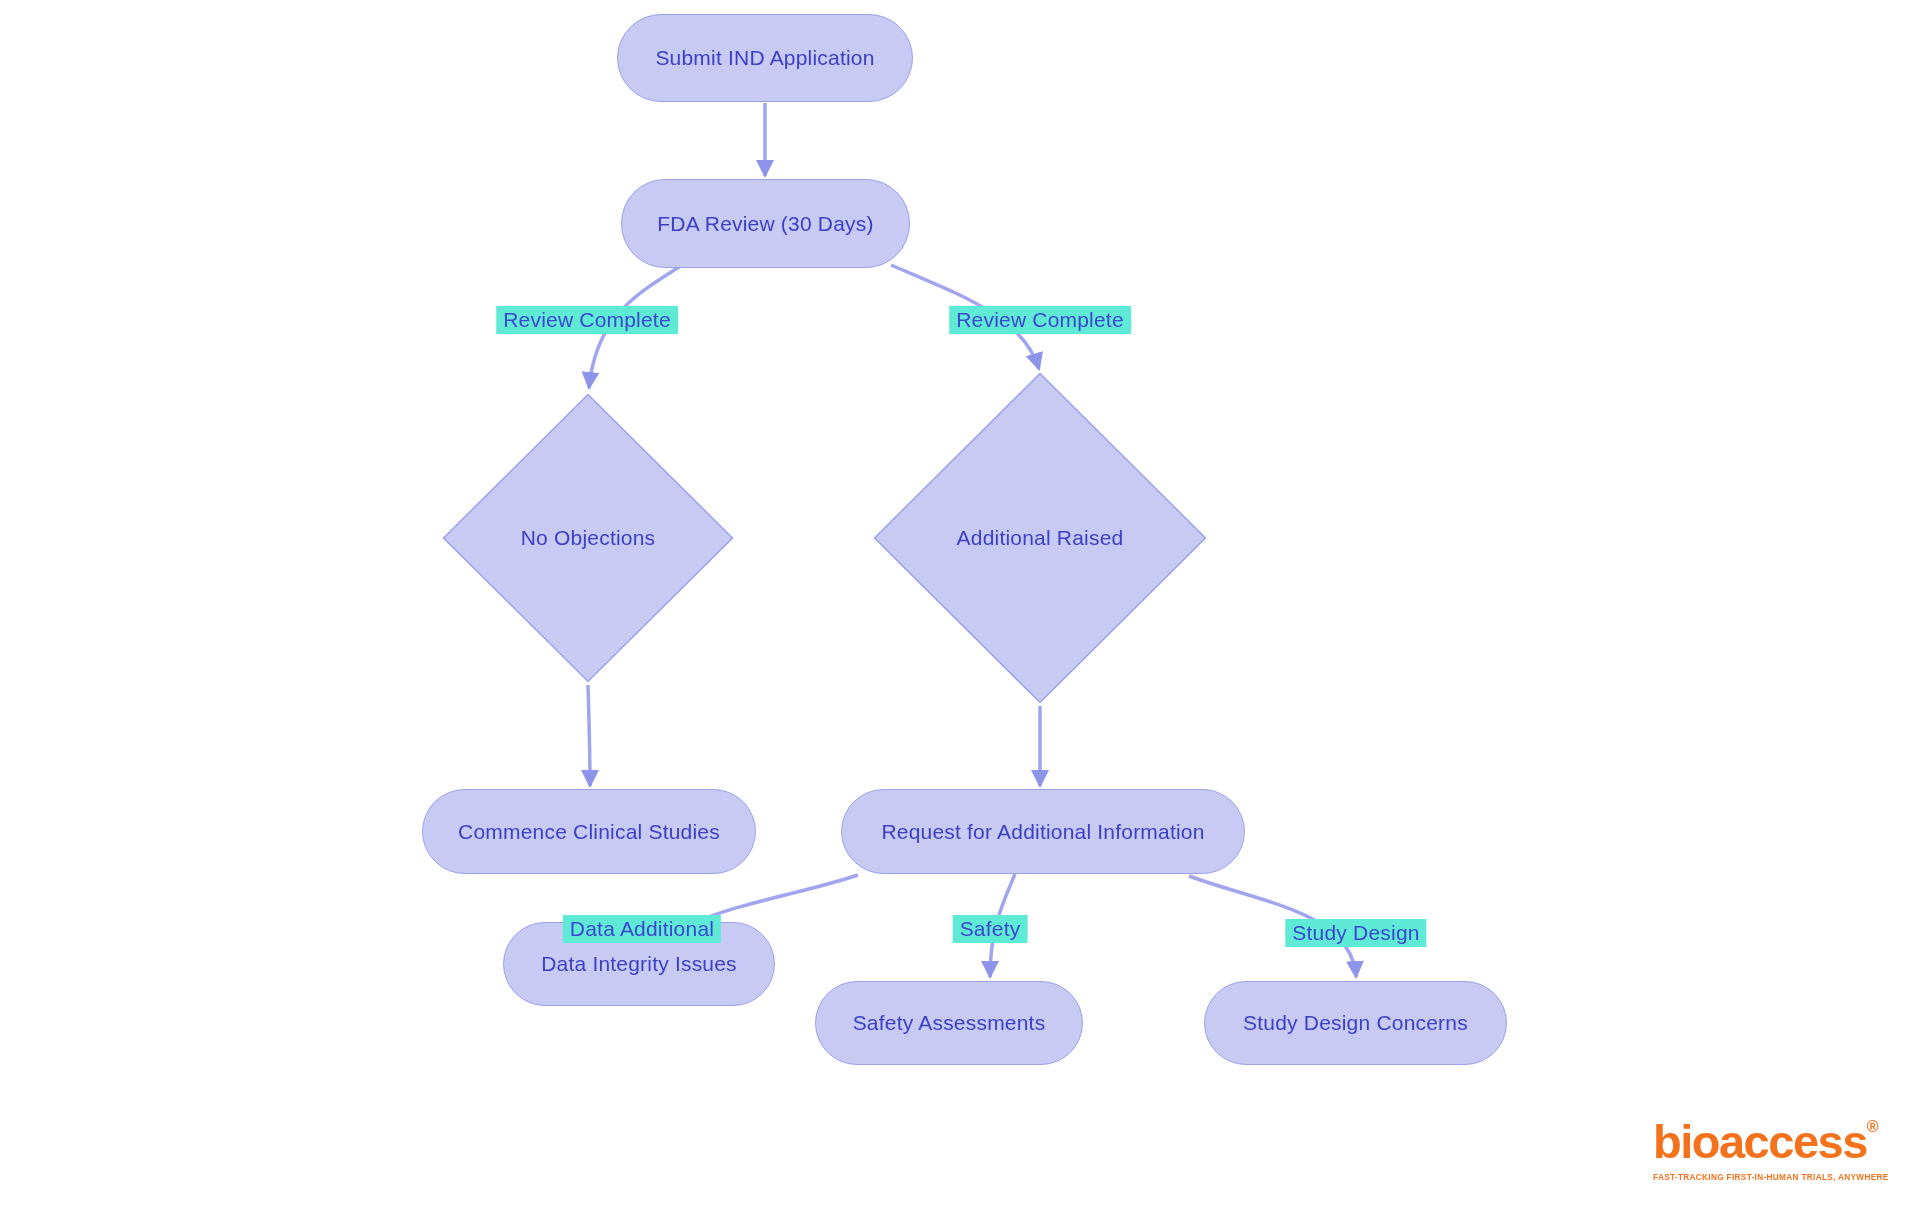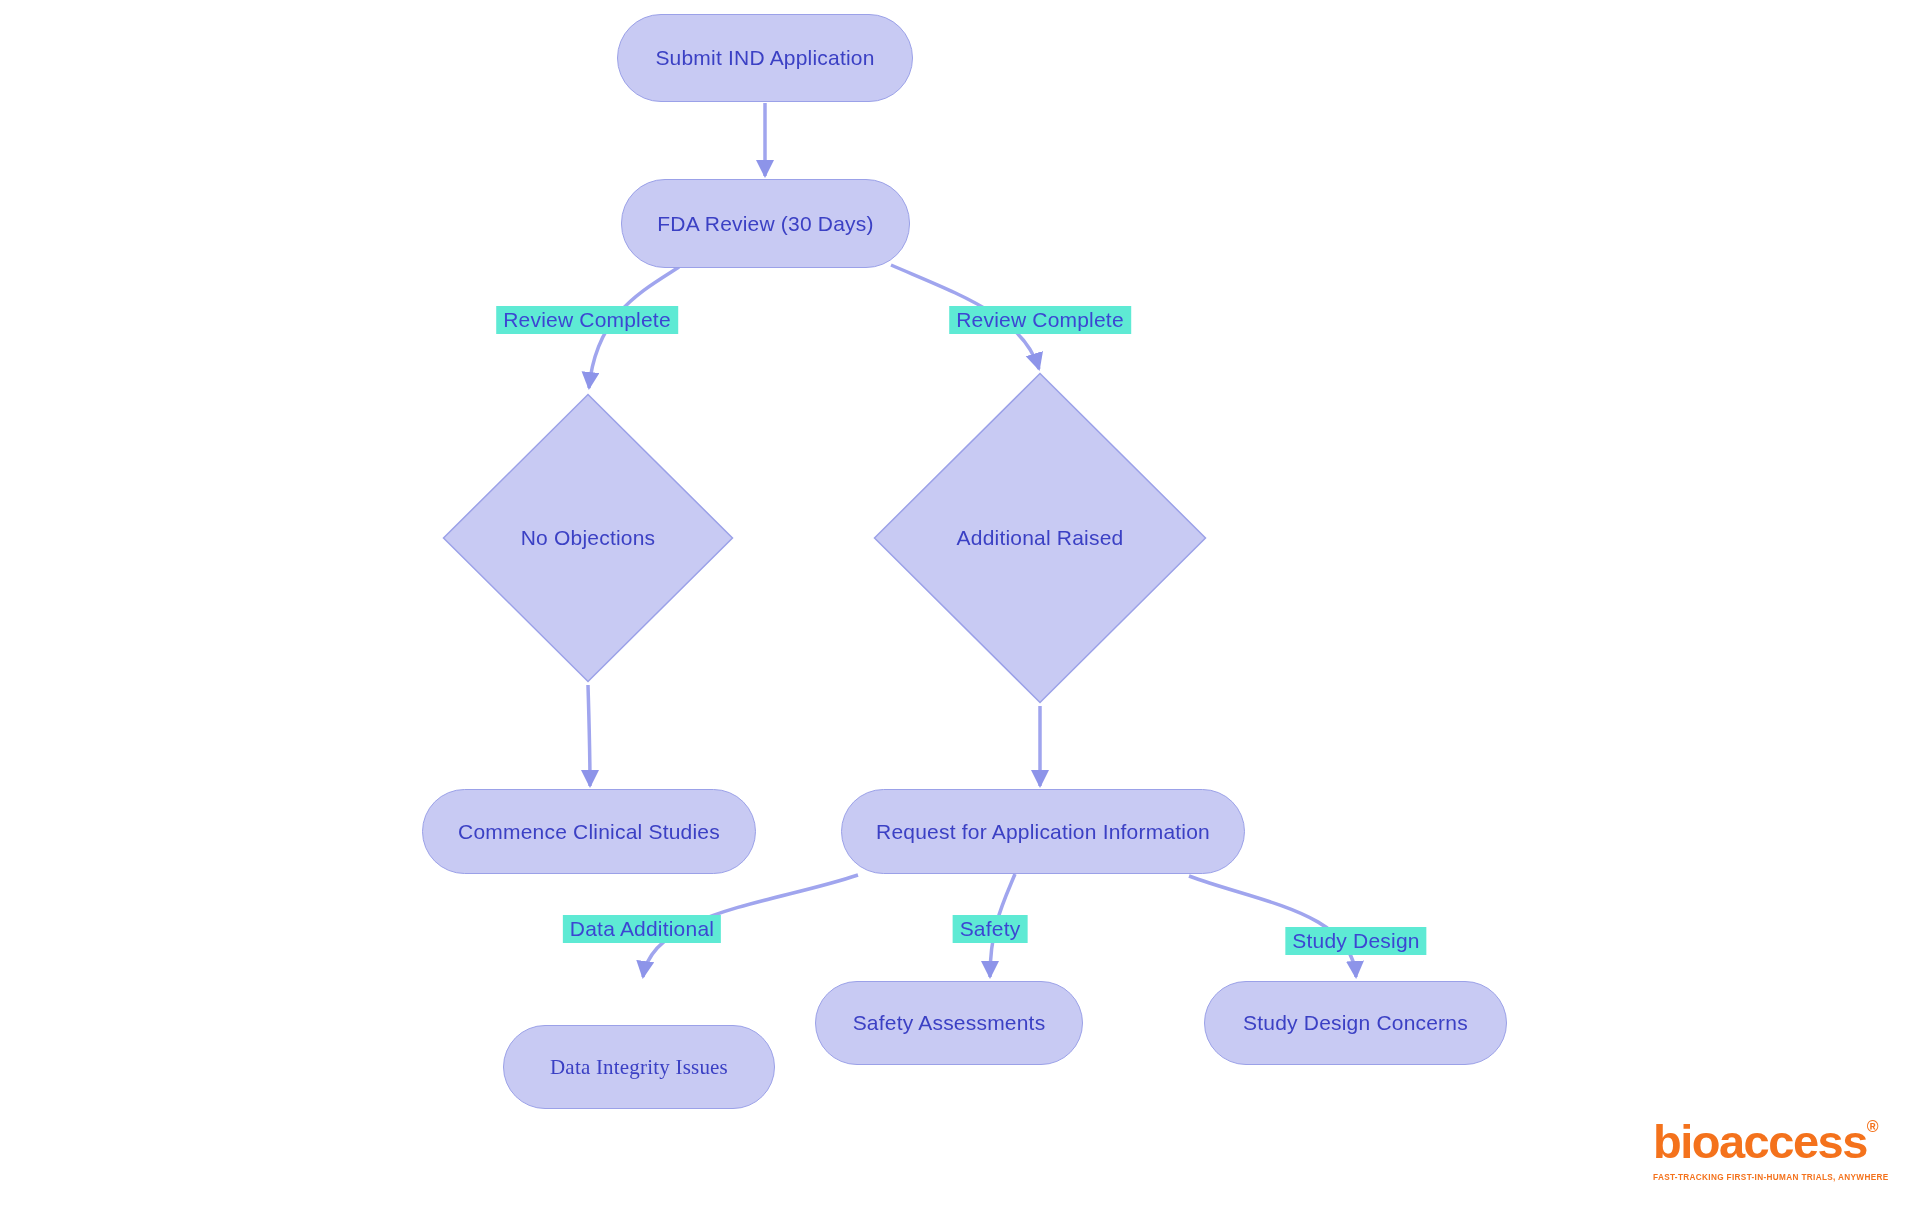--- a/index.html
+++ b/index.html
@@ -111,24 +111,24 @@
 
   <div class="node" style="left:621px; top:179px; width:289px; height:89px;">
     <span>FDA Review (30 Days)</span>
   </div>
 
   <div class="node" style="left:422px; top:789px; width:334px; height:85px;">
     <span>Commence Clinical Studies</span>
   </div>
 
   <div class="node" style="left:841px; top:789px; width:404px; height:85px;">
-    <span>Request for Application Information</span>
+    <span>Request for Additional Information</span>
   </div>
 
-  <div class="node" style="left:503px; top:1025px; width:272px; height:84px;font-family:Liberation Serif, serif;">
+  <div class="node" style="left:503px; top:922px; width:272px; height:84px;">
     <span>Data Integrity Issues</span>
   </div>
 
   <div class="node" style="left:815px; top:981px; width:268px; height:84px;">
     <span>Safety Assessments</span>
   </div>
 
   <div class="node" style="left:1204px; top:981px; width:303px; height:84px;">
     <span>Study Design Concerns</span>
   </div>
@@ -144,20 +144,20 @@
     <svg width="334" height="332" viewBox="0 0 334 332">
       <polygon points="167,1.5 332.5,166 167,330.5 1.5,166" fill="#c8caf3" stroke="#9ba1e8" stroke-width="1.5"></polygon>
     </svg>
     <span class="dlabel">Additional Raised</span>
   </div>
 
   <span class="edge-label" style="left:587px; top:320px;">Review Complete</span>
   <span class="edge-label" style="left:1040px; top:320px;">Review Complete</span>
   <span class="edge-label" style="left:642px; top:929px;">Data Additional</span>
   <span class="edge-label" style="left:990px; top:929px;">Safety</span>
-  <span class="edge-label" style="left:1356px; top:933px;margin-top:8px;">Study Design</span>
+  <span class="edge-label" style="left:1356px; top:933px;">Study Design</span>
 
   <div class="logo">
     <div class="wordmark"><span>bioaccess</span><span class="reg">®</span></div>
     <div class="tagline">FAST-TRACKING FIRST-IN-HUMAN TRIALS, ANYWHERE</div>
   </div>
 
 </div>
 
 </body></html>

